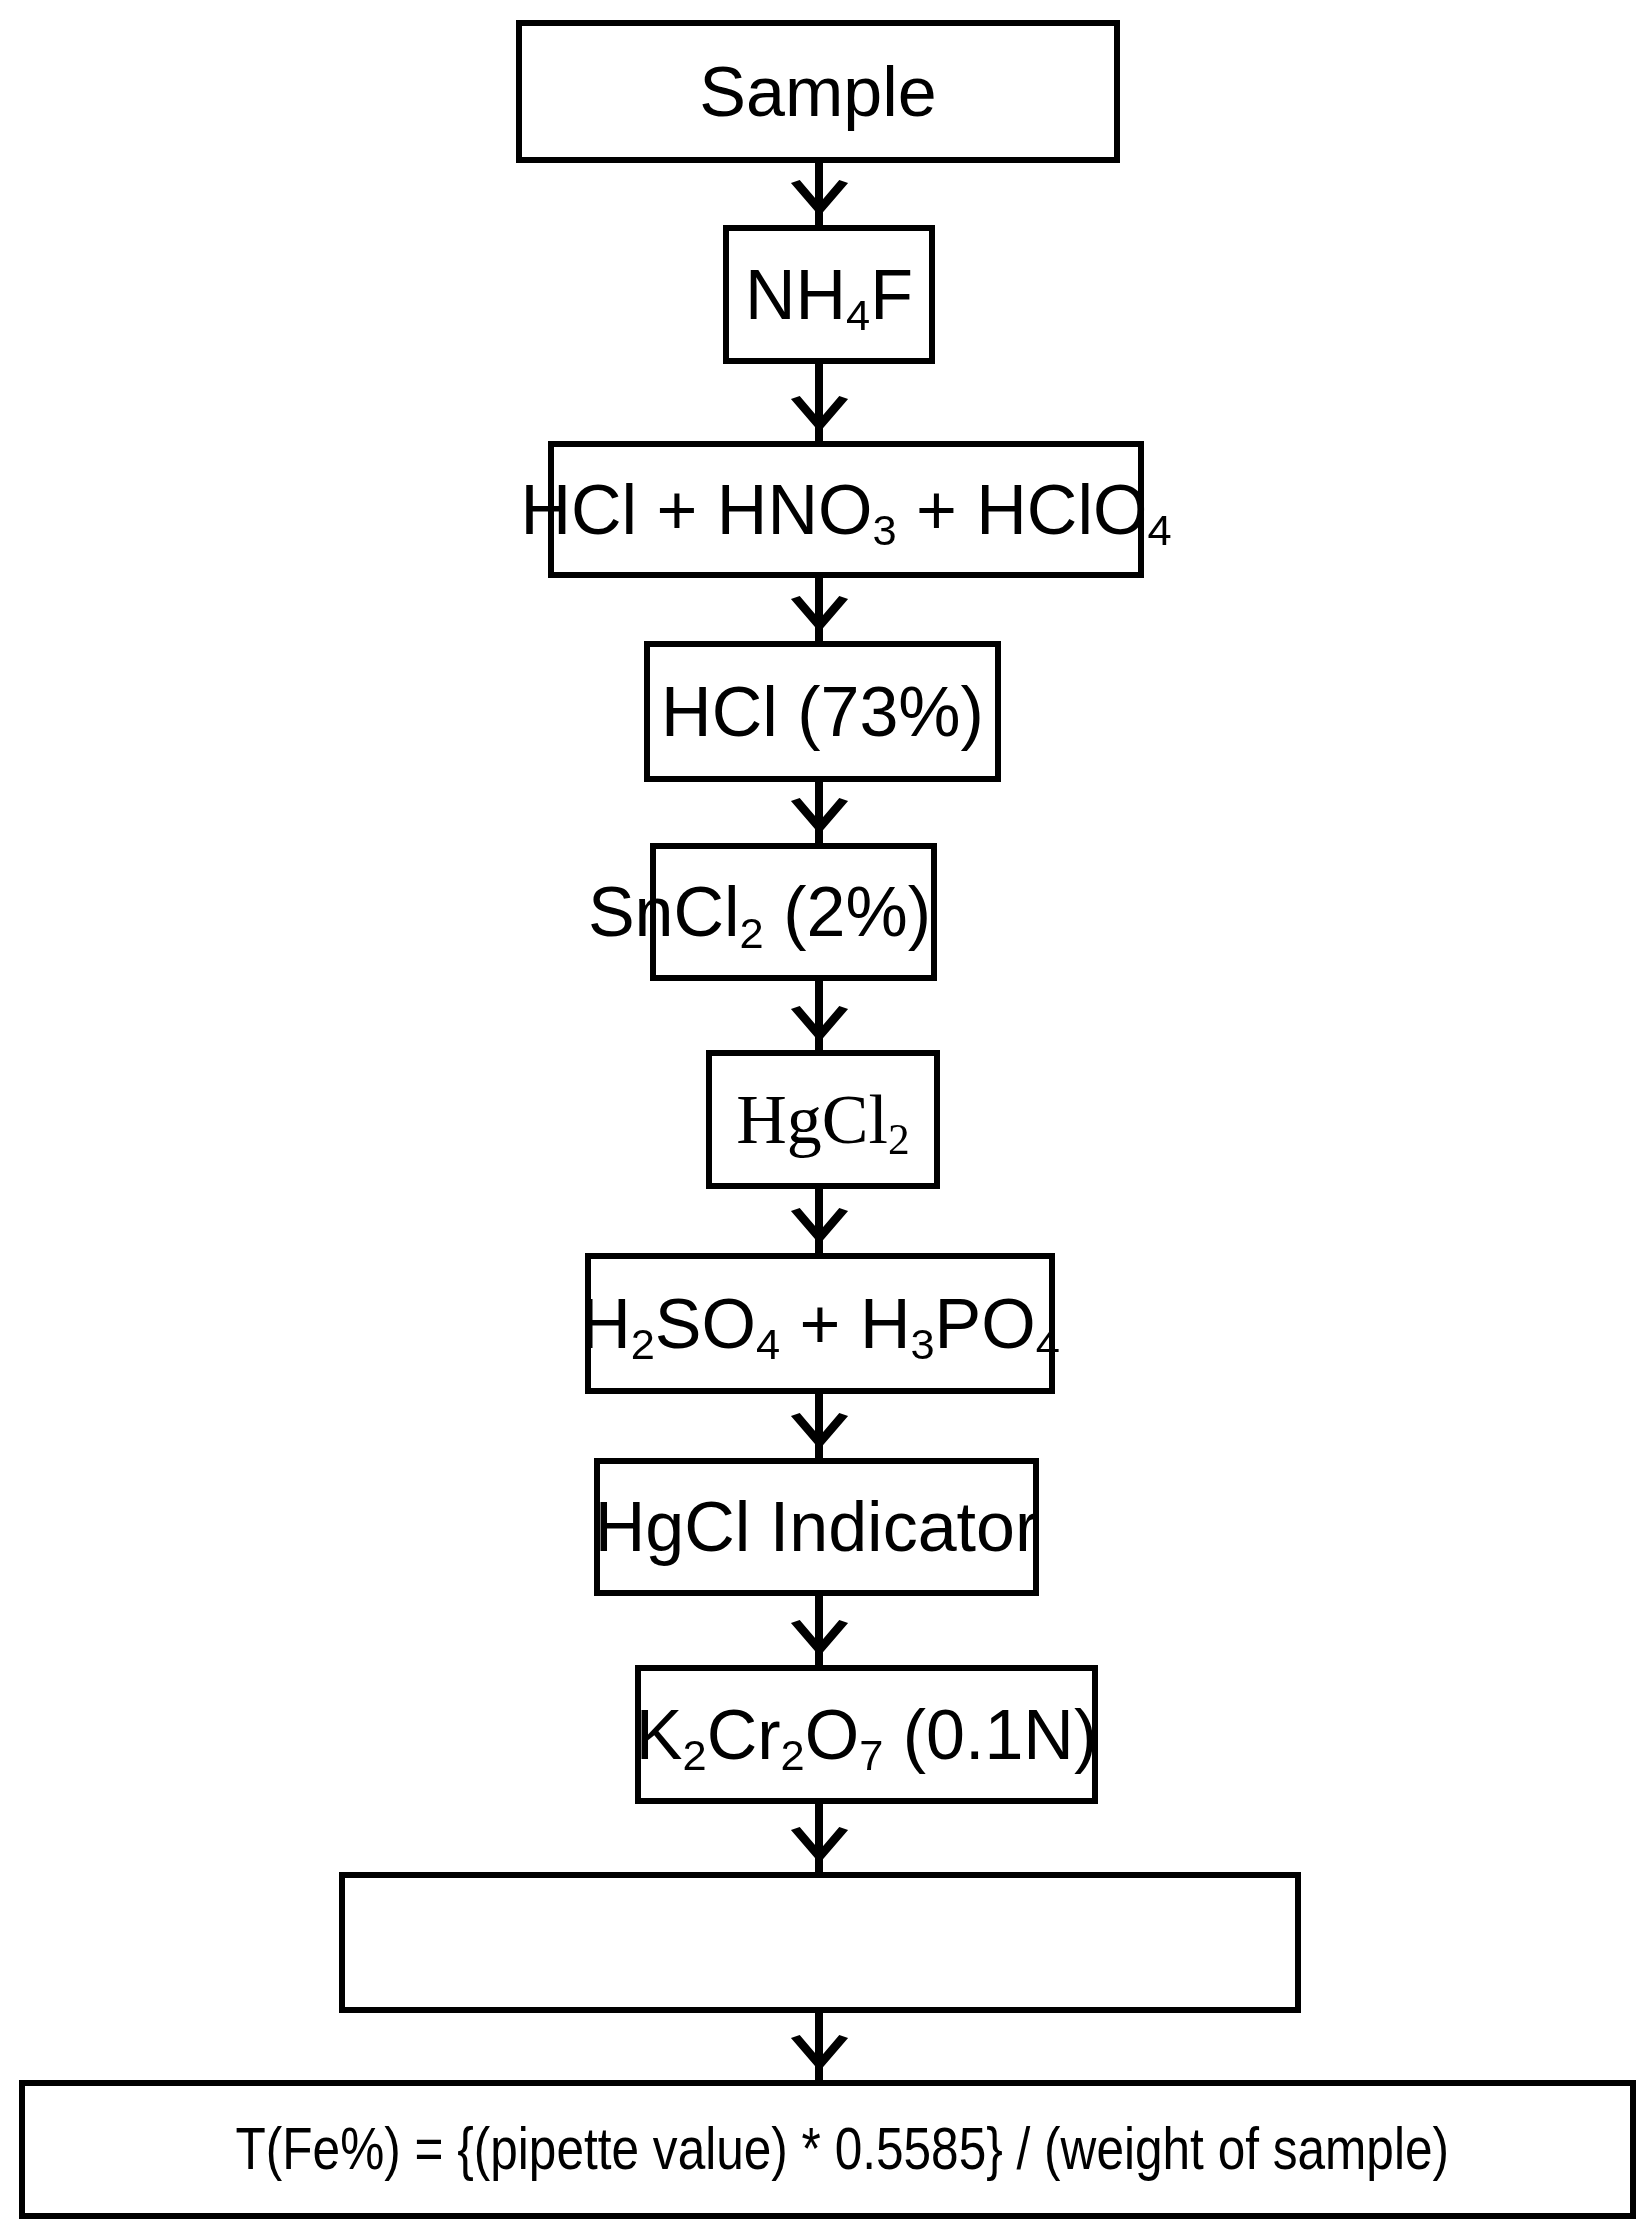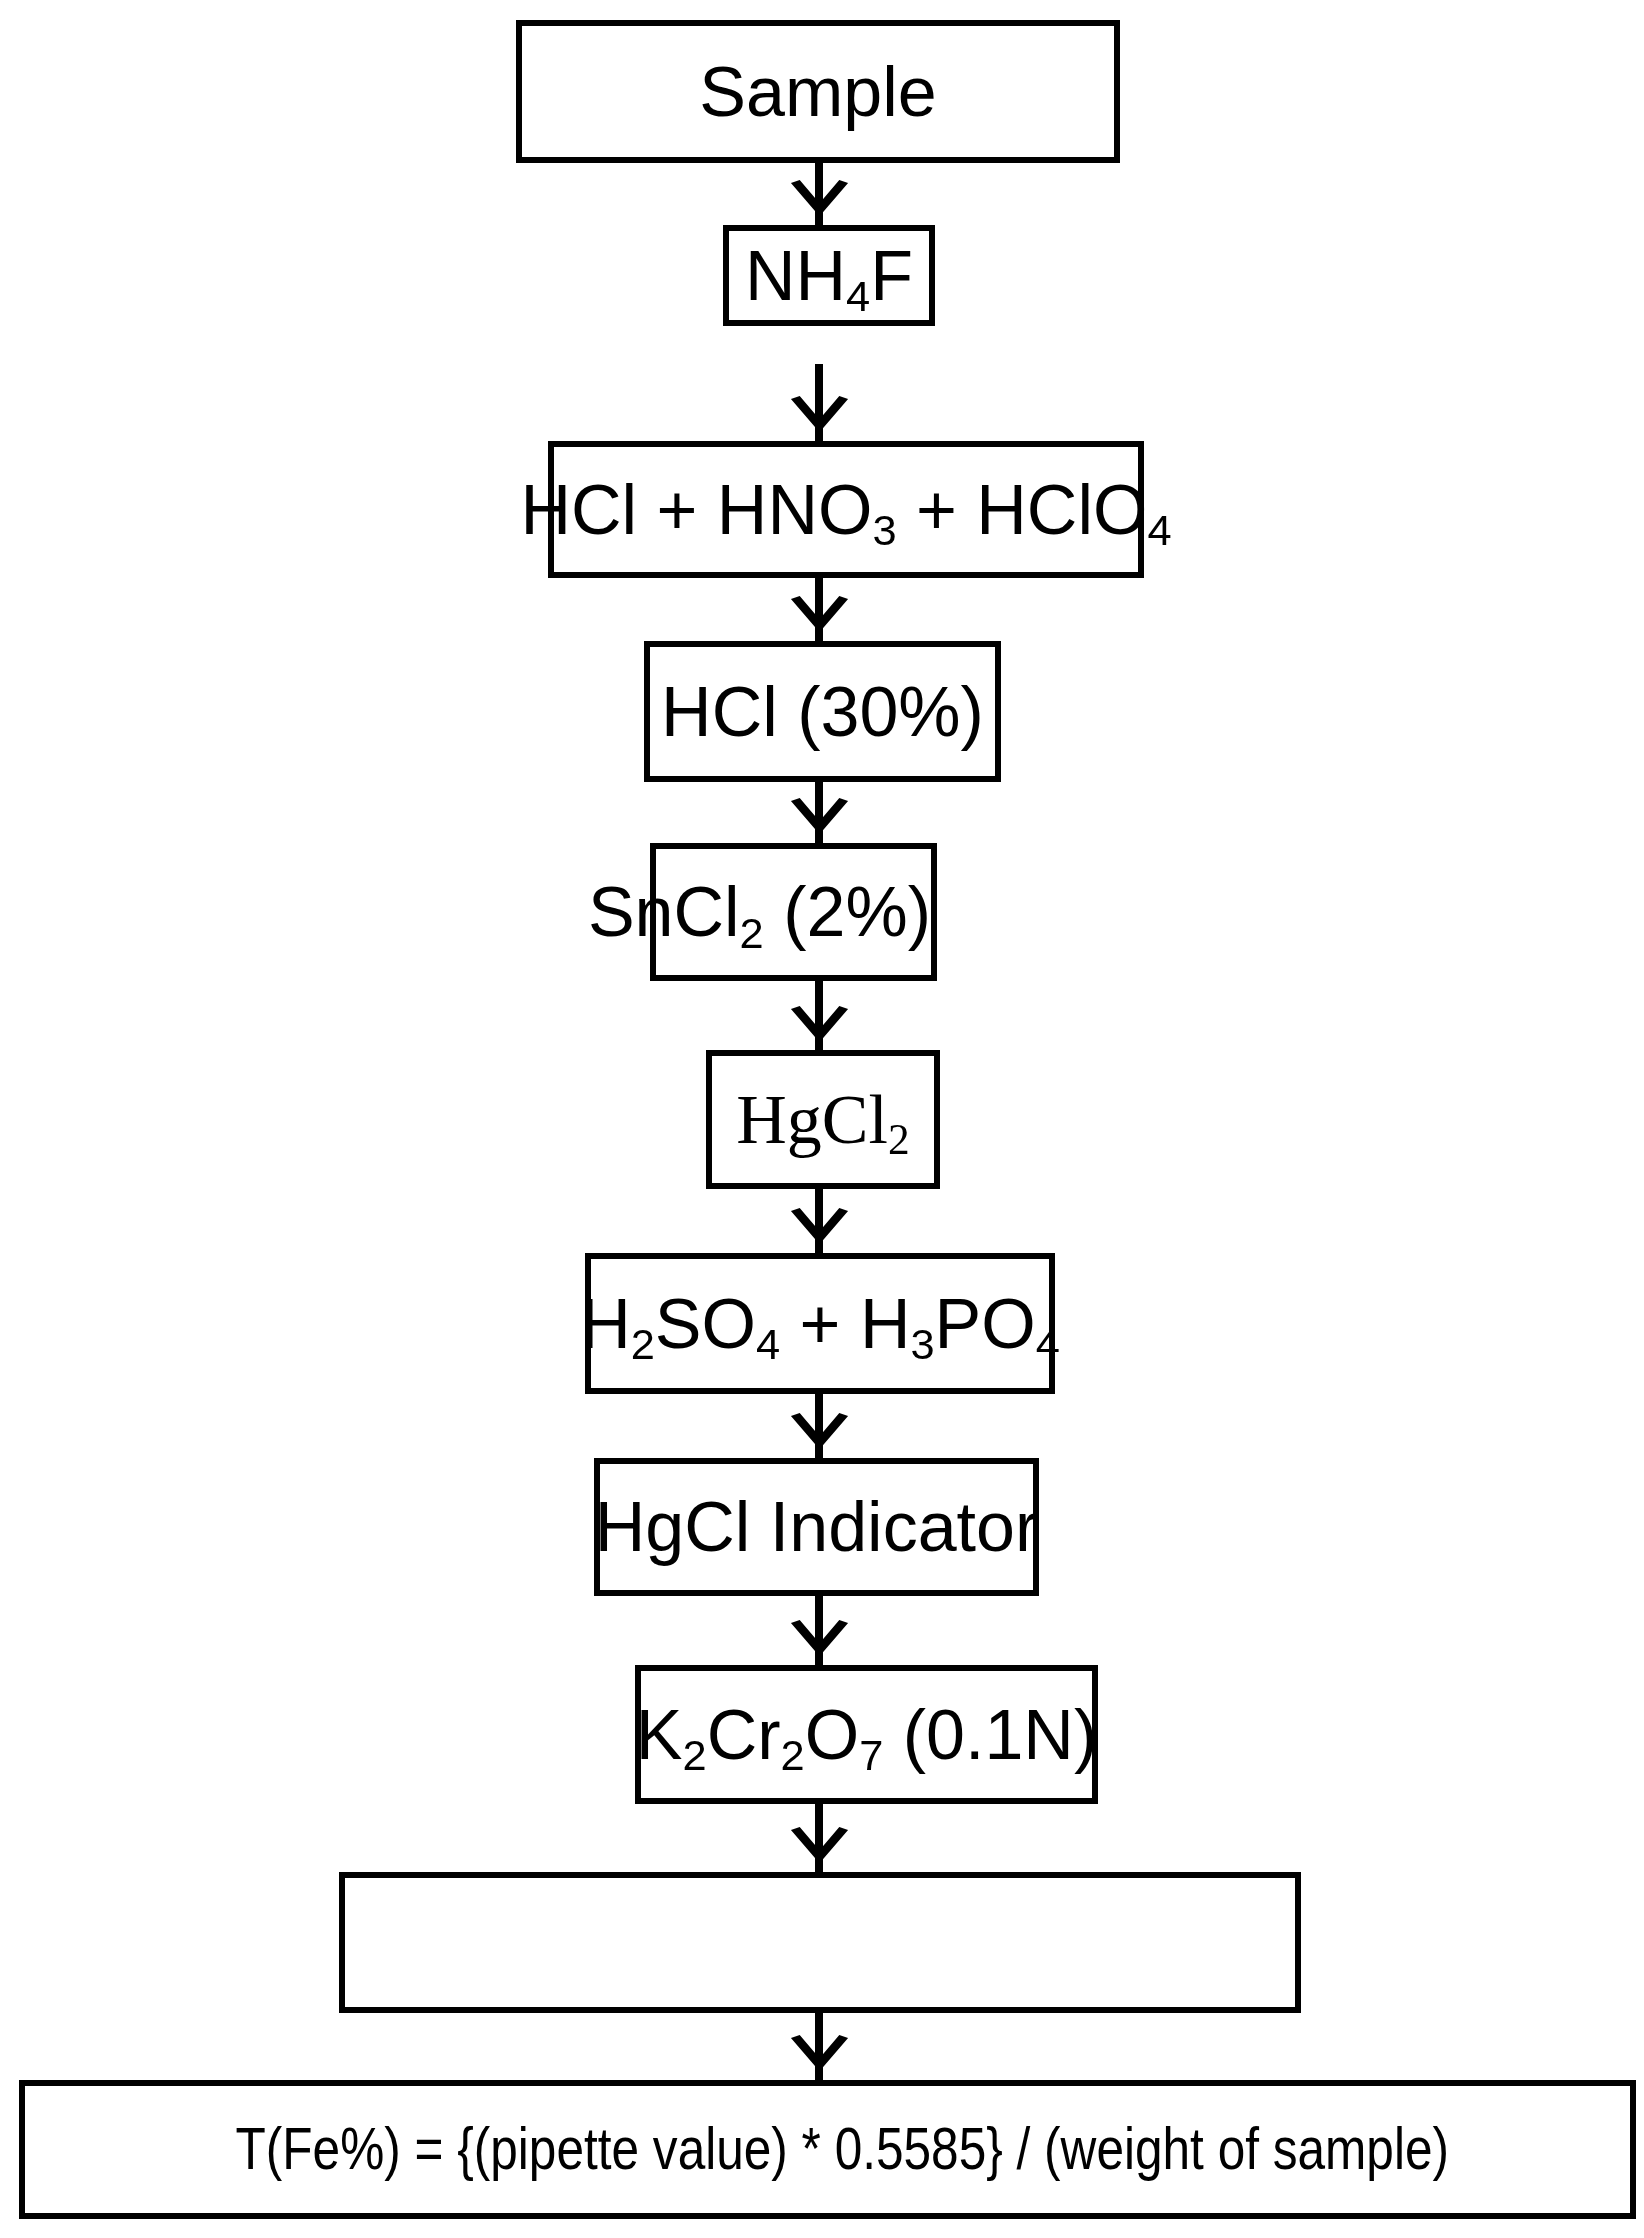--- a/index.html
+++ b/index.html
@@ -91,21 +91,21 @@
 
   <div class="arrow" style="left:789px; top:162px; width:59px; height:63px;">
     <div class="stem" style="height:63px;"></div>
     <div class="head">
       <svg viewBox="0 0 86 62" preserveAspectRatio="none">
         <path d="M4 4 L43 50 L82 4 L70 0 L43 32 L16 0 Z" fill="#000"></path>
       </svg>
     </div>
   </div>
 
-  <div class="node" style="left:723px; top:225px; width:212px; height:101px;">
+  <div class="node" style="left:723px; top:225px; width:212px; height:139px;">
     <span class="txt">NH<sub>4</sub>F</span>
   </div>
 
   <div class="arrow" style="left:789px; top:364px; width:59px; height:77px;">
     <div class="stem" style="height:77px;"></div>
     <div class="head">
       <svg viewBox="0 0 86 62" preserveAspectRatio="none">
         <path d="M4 4 L43 50 L82 4 L70 0 L43 32 L16 0 Z" fill="#000"></path>
       </svg>
     </div>
@@ -118,21 +118,21 @@
   <div class="arrow" style="left:789px; top:578px; width:59px; height:63px;">
     <div class="stem" style="height:63px;"></div>
     <div class="head">
       <svg viewBox="0 0 86 62" preserveAspectRatio="none">
         <path d="M4 4 L43 50 L82 4 L70 0 L43 32 L16 0 Z" fill="#000"></path>
       </svg>
     </div>
   </div>
 
   <div class="node" style="left:644px; top:641px; width:357px; height:141px;">
-    <span class="txt">HCl (30%)</span>
+    <span class="txt">HCl (73%)</span>
   </div>
 
   <div class="arrow" style="left:789px; top:782px; width:59px; height:61px;">
     <div class="stem" style="height:61px;"></div>
     <div class="head">
       <svg viewBox="0 0 86 62" preserveAspectRatio="none">
         <path d="M4 4 L43 50 L82 4 L70 0 L43 32 L16 0 Z" fill="#000"></path>
       </svg>
     </div>
   </div>

